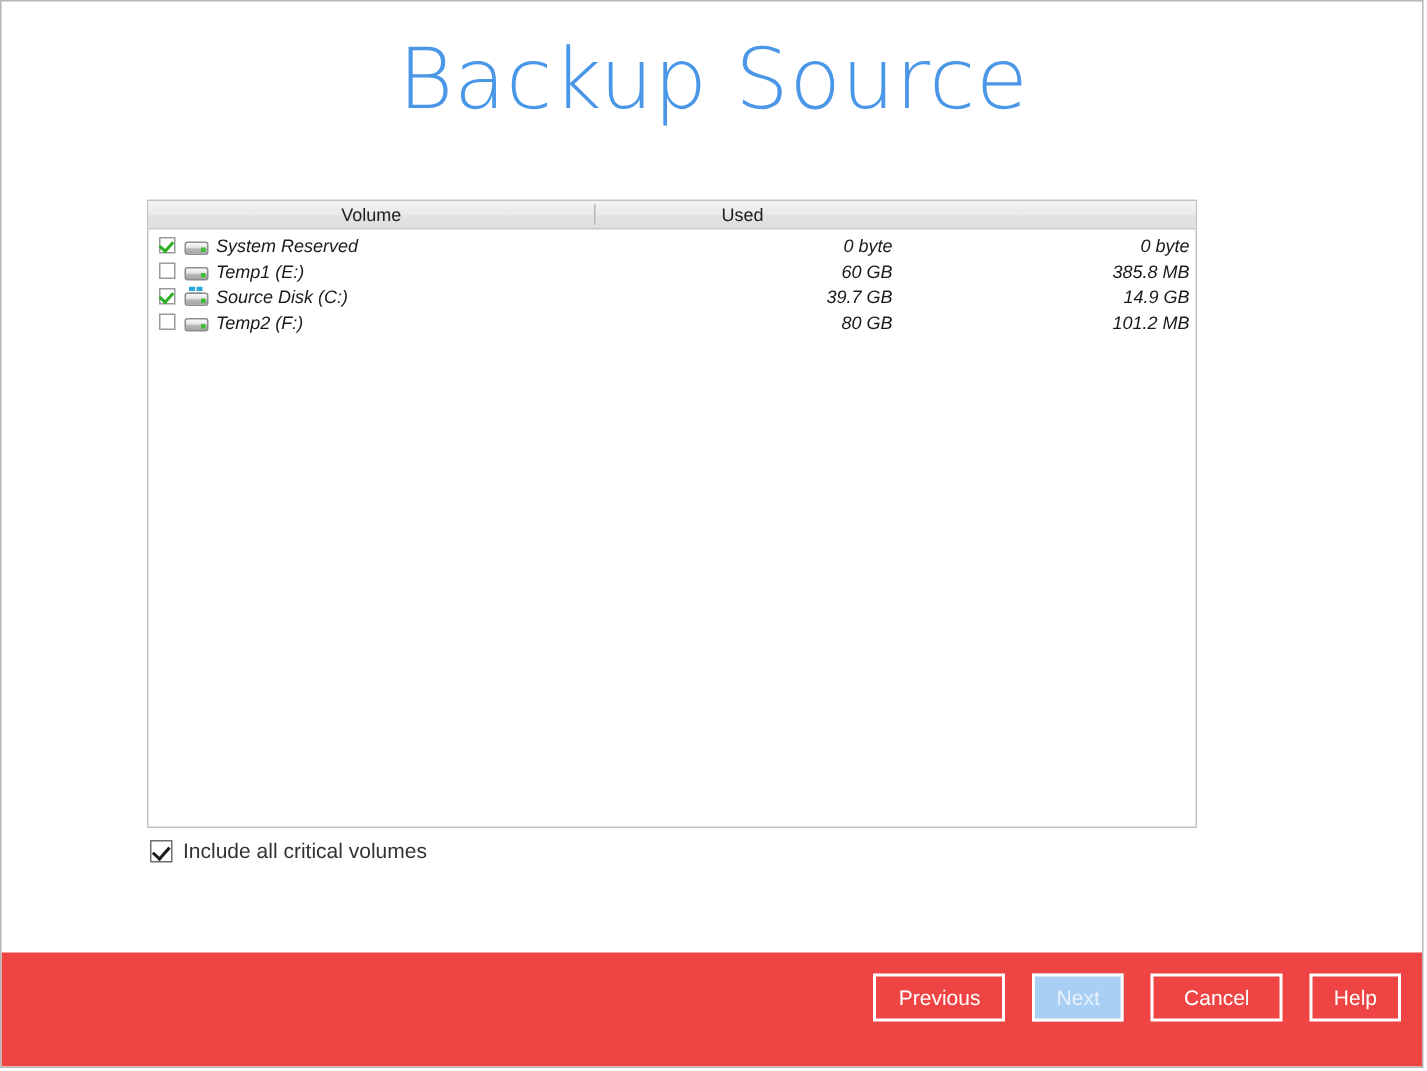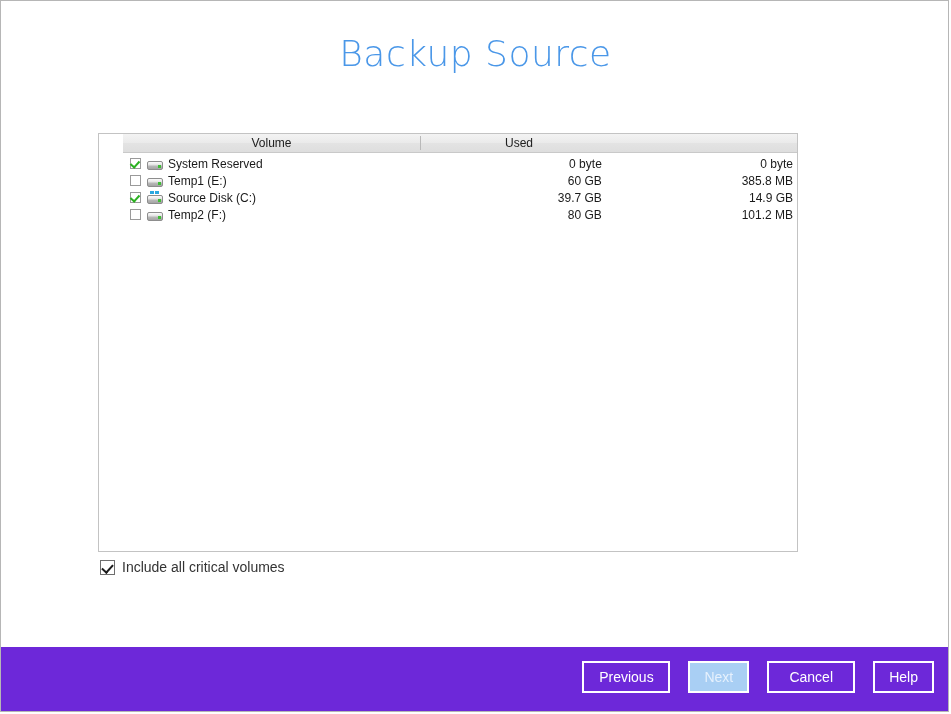--- a/index.html
+++ b/index.html
@@ -24,21 +24,21 @@
   }
 
   
   #page-title {
     position: absolute;
     left: 0;
     top: 24px;
     width: 949px;
     text-align: center;
     font-family: "DejaVu Sans", sans-serif;
-    font-size: 36px;
+    font-size: 56px;
     font-weight: 300;
     letter-spacing: 0.5px;
     color: #4a97e8;
     line-height: 58px;
     white-space: nowrap;
   }
 
   
   #content {
     position: absolute;
@@ -46,21 +46,20 @@
     top: 132px;
     width: 700px;
   }
   #list-panel {
     position: relative;
     width: 700px;
     height: 419px;
     box-sizing: border-box;
     border: 1px solid #c3c3c3;
     background: #ffffff;
-    padding-left: 24px;
   }
   #list-header {
     position: relative;
     display: flex;
     height: 19px;
     background: linear-gradient(to bottom, #f3f3f3 0%, #eaeaea 50%, #e3e3e3 51%, #dedede 100%);
     border-bottom: 1px solid #c9c9c9;
     box-sizing: border-box;
   }
   .hcell {
@@ -82,20 +81,21 @@
     width: 1px;
     background: #b9b9b9;
   }
   .hcell.volume     { width: 297px; }
   .hcell.totalsize  { width: 203px; }
   .hcell.used       { width: 198px; }
 
   #list-body {
     position: relative;
     padding-top: 2px;
+    font-style: italic;
   }
   .row {
     display: flex;
     align-items: center;
     height: 17px;
     font-size: 12px;
     color: #1a1a1a;
   }
   .cell-volume {
     width: 297px;
@@ -220,22 +220,22 @@
     color: #333333;
     white-space: nowrap;
   }
 
   
   #footer {
     position: absolute;
     left: 0;
     bottom: 0;
     width: 947px;
-    height: 64px;
-    background: #6d28d9;
+    height: 76px;
+    background: #ef4444;
   }
   #button-bar {
     position: absolute;
     right: 14px;
     top: 14px;
     display: flex;
     gap: 18px;
   }
   .btn {
     min-width: 58px;

